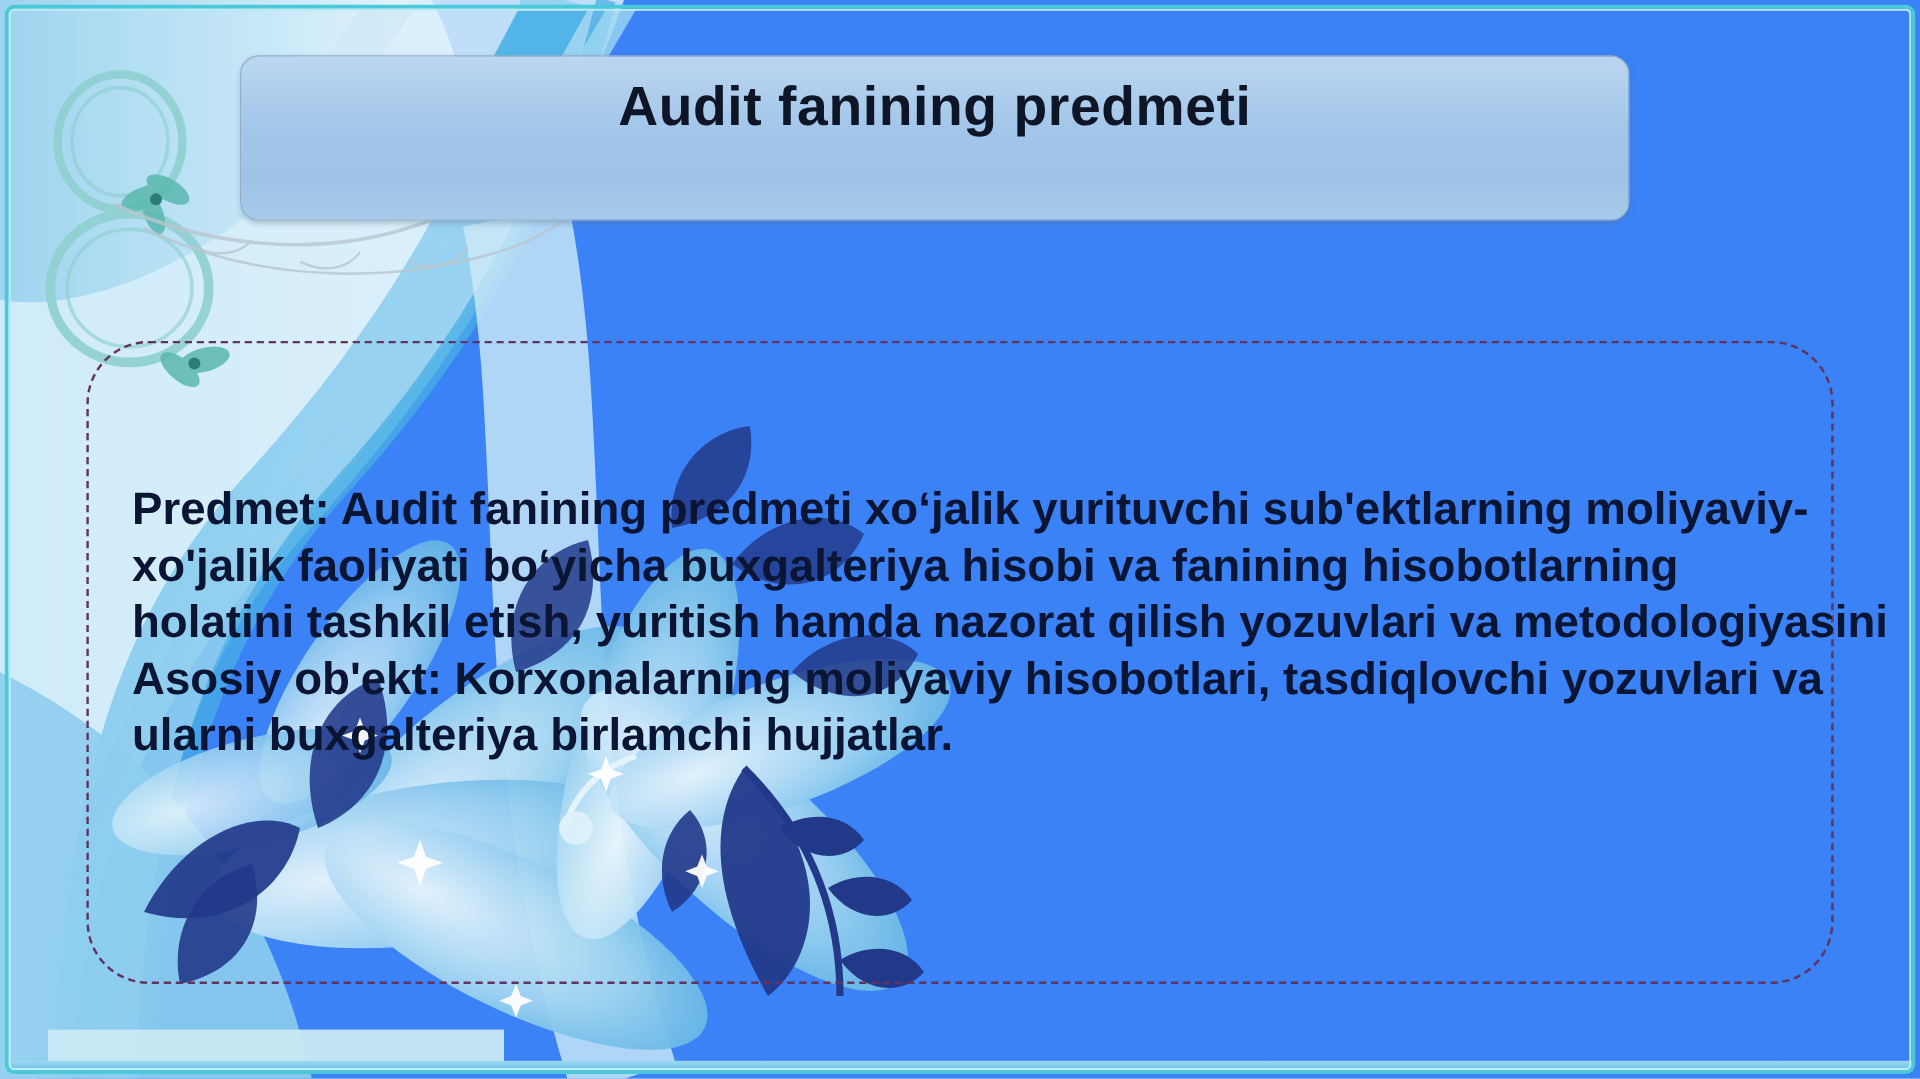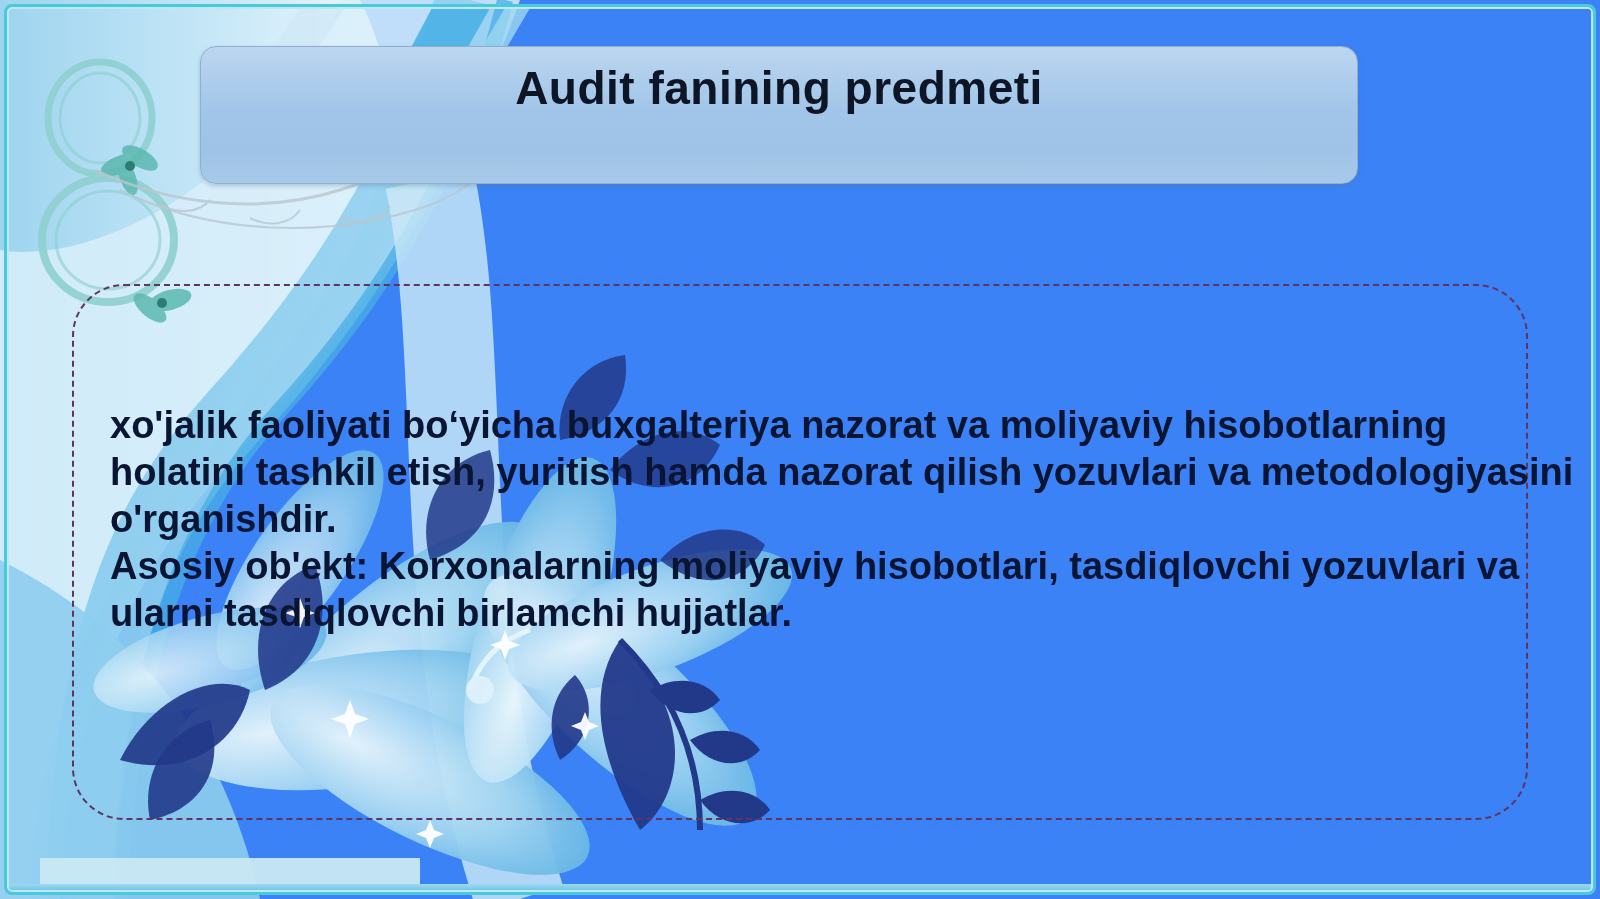--- a/index.html
+++ b/index.html
@@ -157,20 +157,20 @@
 
   <div class="frame"></div>
 
   <div class="title-box">
     <h1>Audit fanining predmeti</h1>
   </div>
 
   <div class="dashed-box"></div>
 
   <div class="body-text">
-    <div class="line">xo'jalik faoliyati boʻyicha buxgalteriya nazorat va moliyaviy hisobotlarning</div>
+    <div class="line">Predmet: Audit fanining predmeti xoʻjalik yurituvchi sub'ektlarning moliyaviy-</div>
+    <div class="line">xo'jalik faoliyati boʻyicha buxgalteriya hisobi va fanining hisobotlarning</div>
     <div class="line">holatini tashkil etish, yuritish hamda nazorat qilish yozuvlari va metodologiyasini</div>
-    <div class="line">o'rganishdir.</div>
     <div class="line">Asosiy ob'ekt: Korxonalarning moliyaviy hisobotlari, tasdiqlovchi yozuvlari va</div>
-    <div class="line">ularni tasdiqlovchi birlamchi hujjatlar.</div>
+    <div class="line">ularni buxgalteriya birlamchi hujjatlar.</div>
   </div>
 
 </div>
 
 </body></html>

